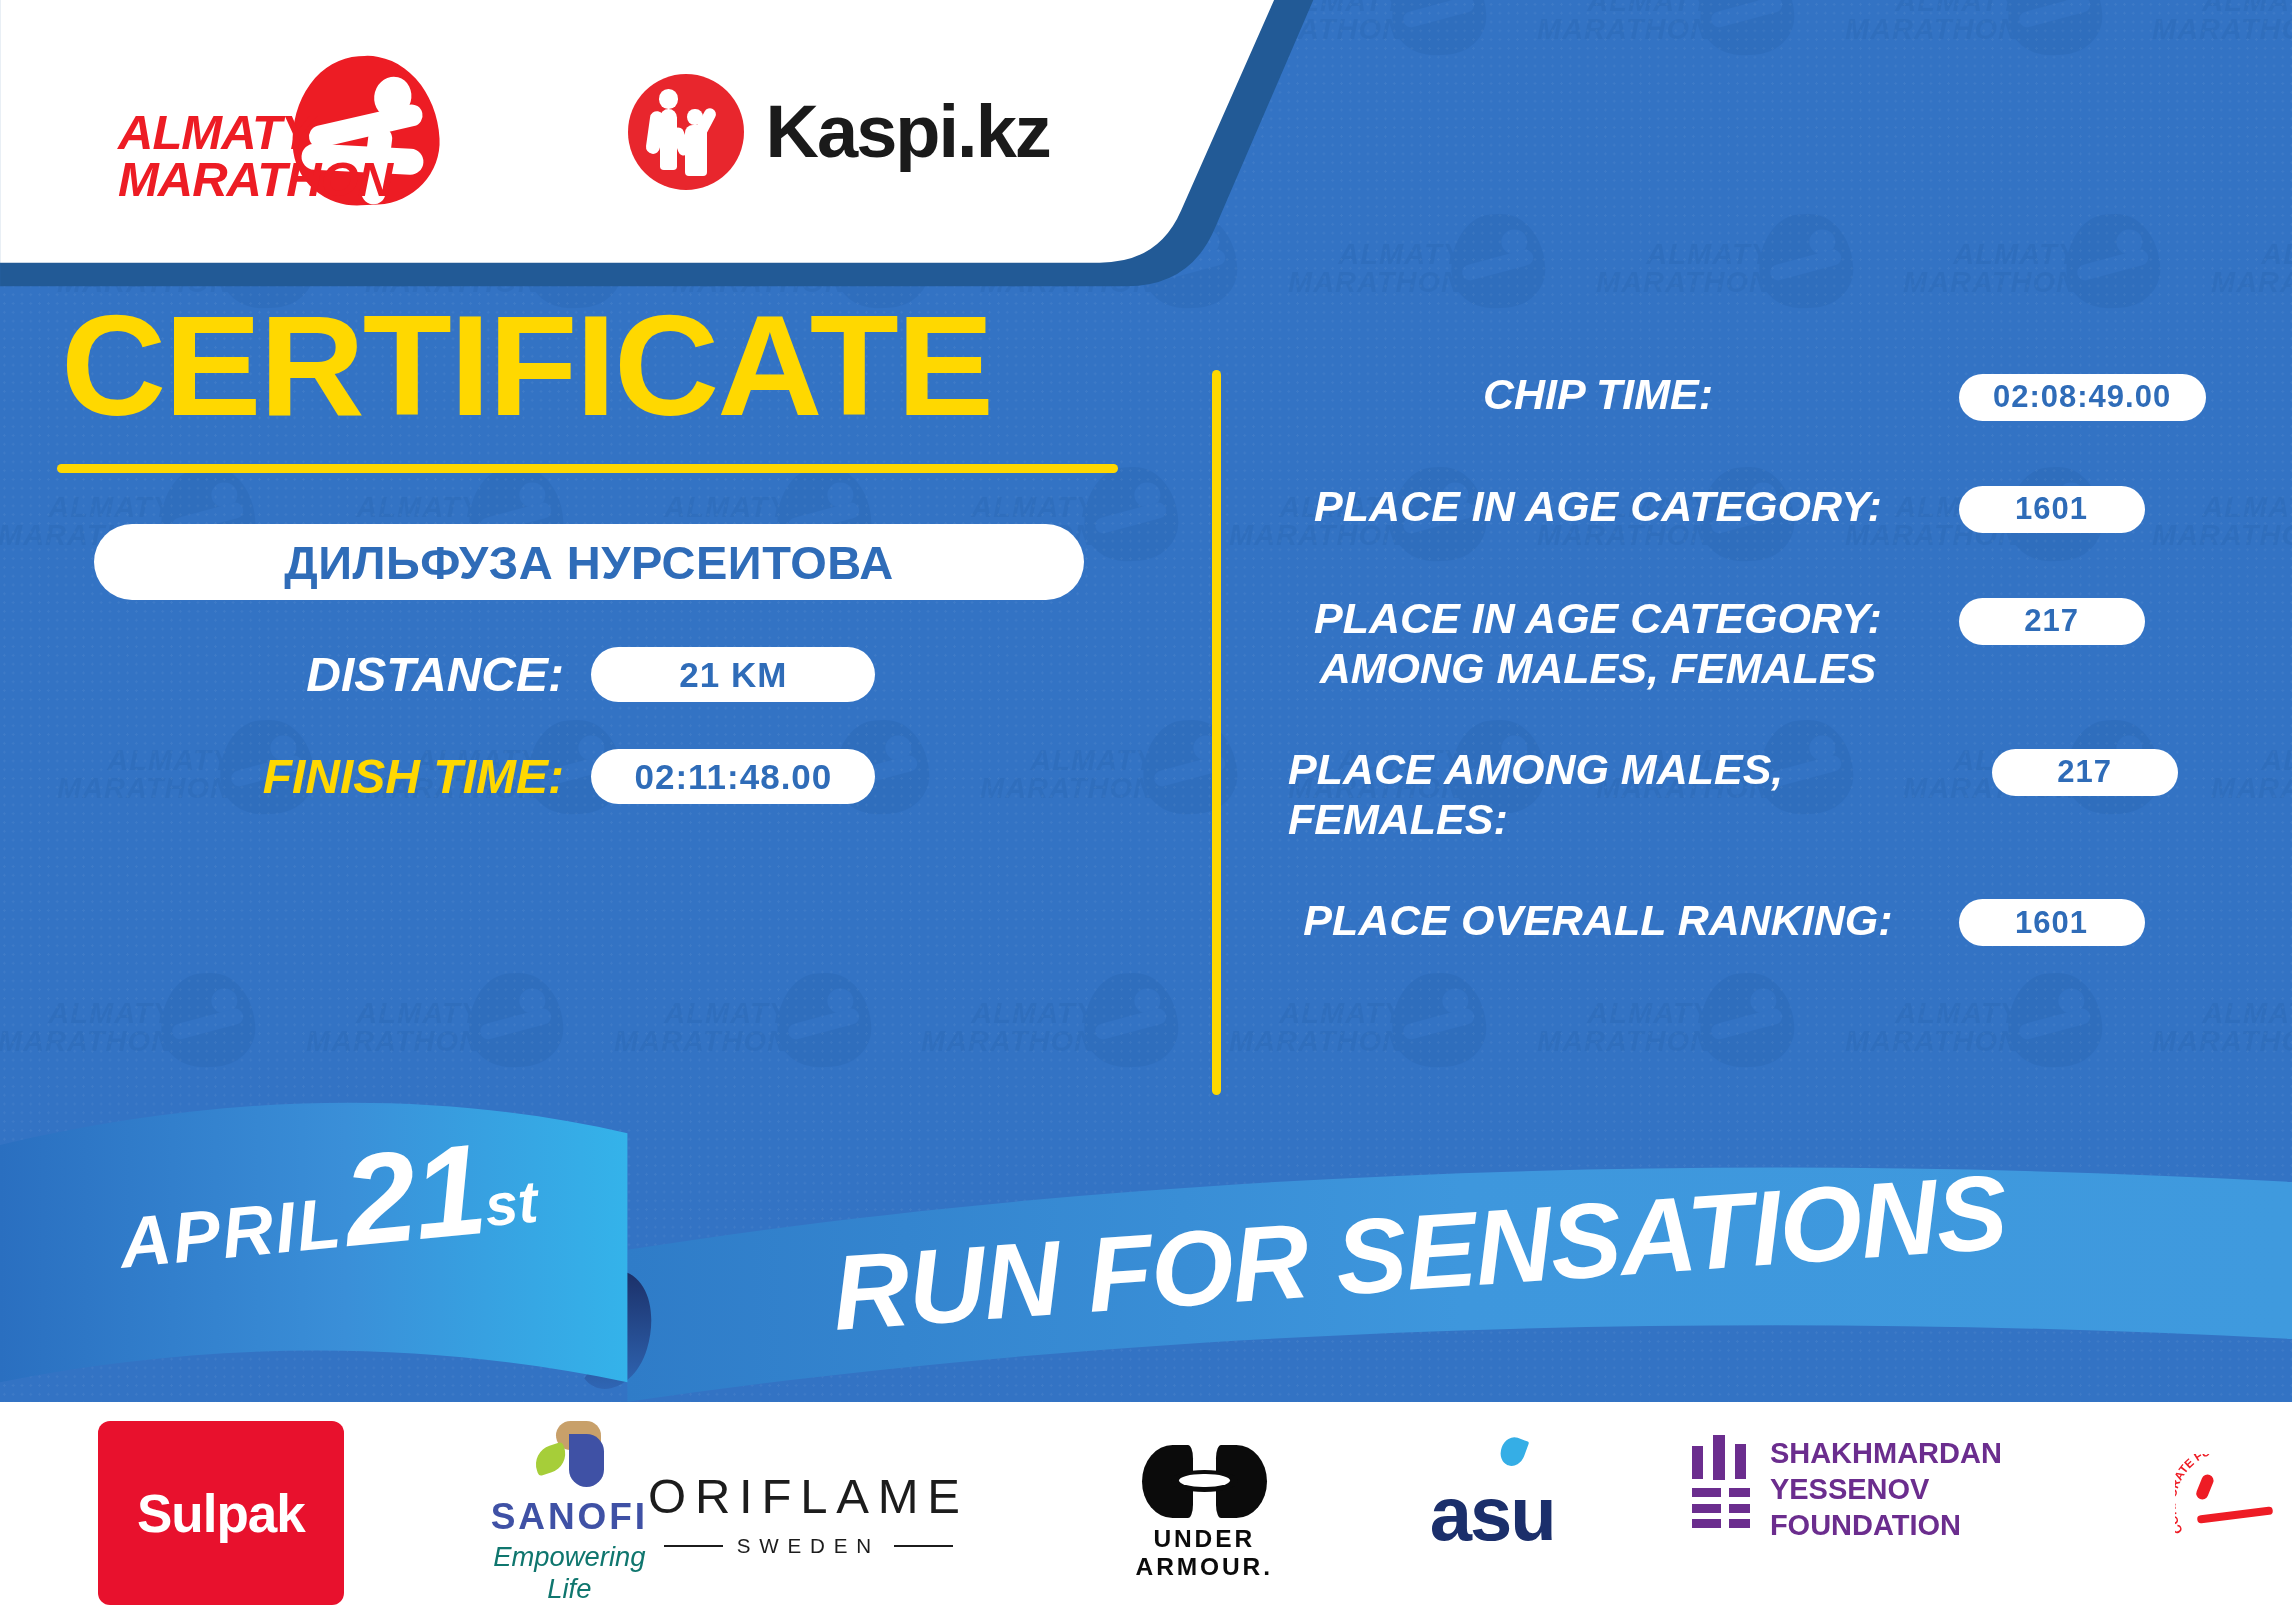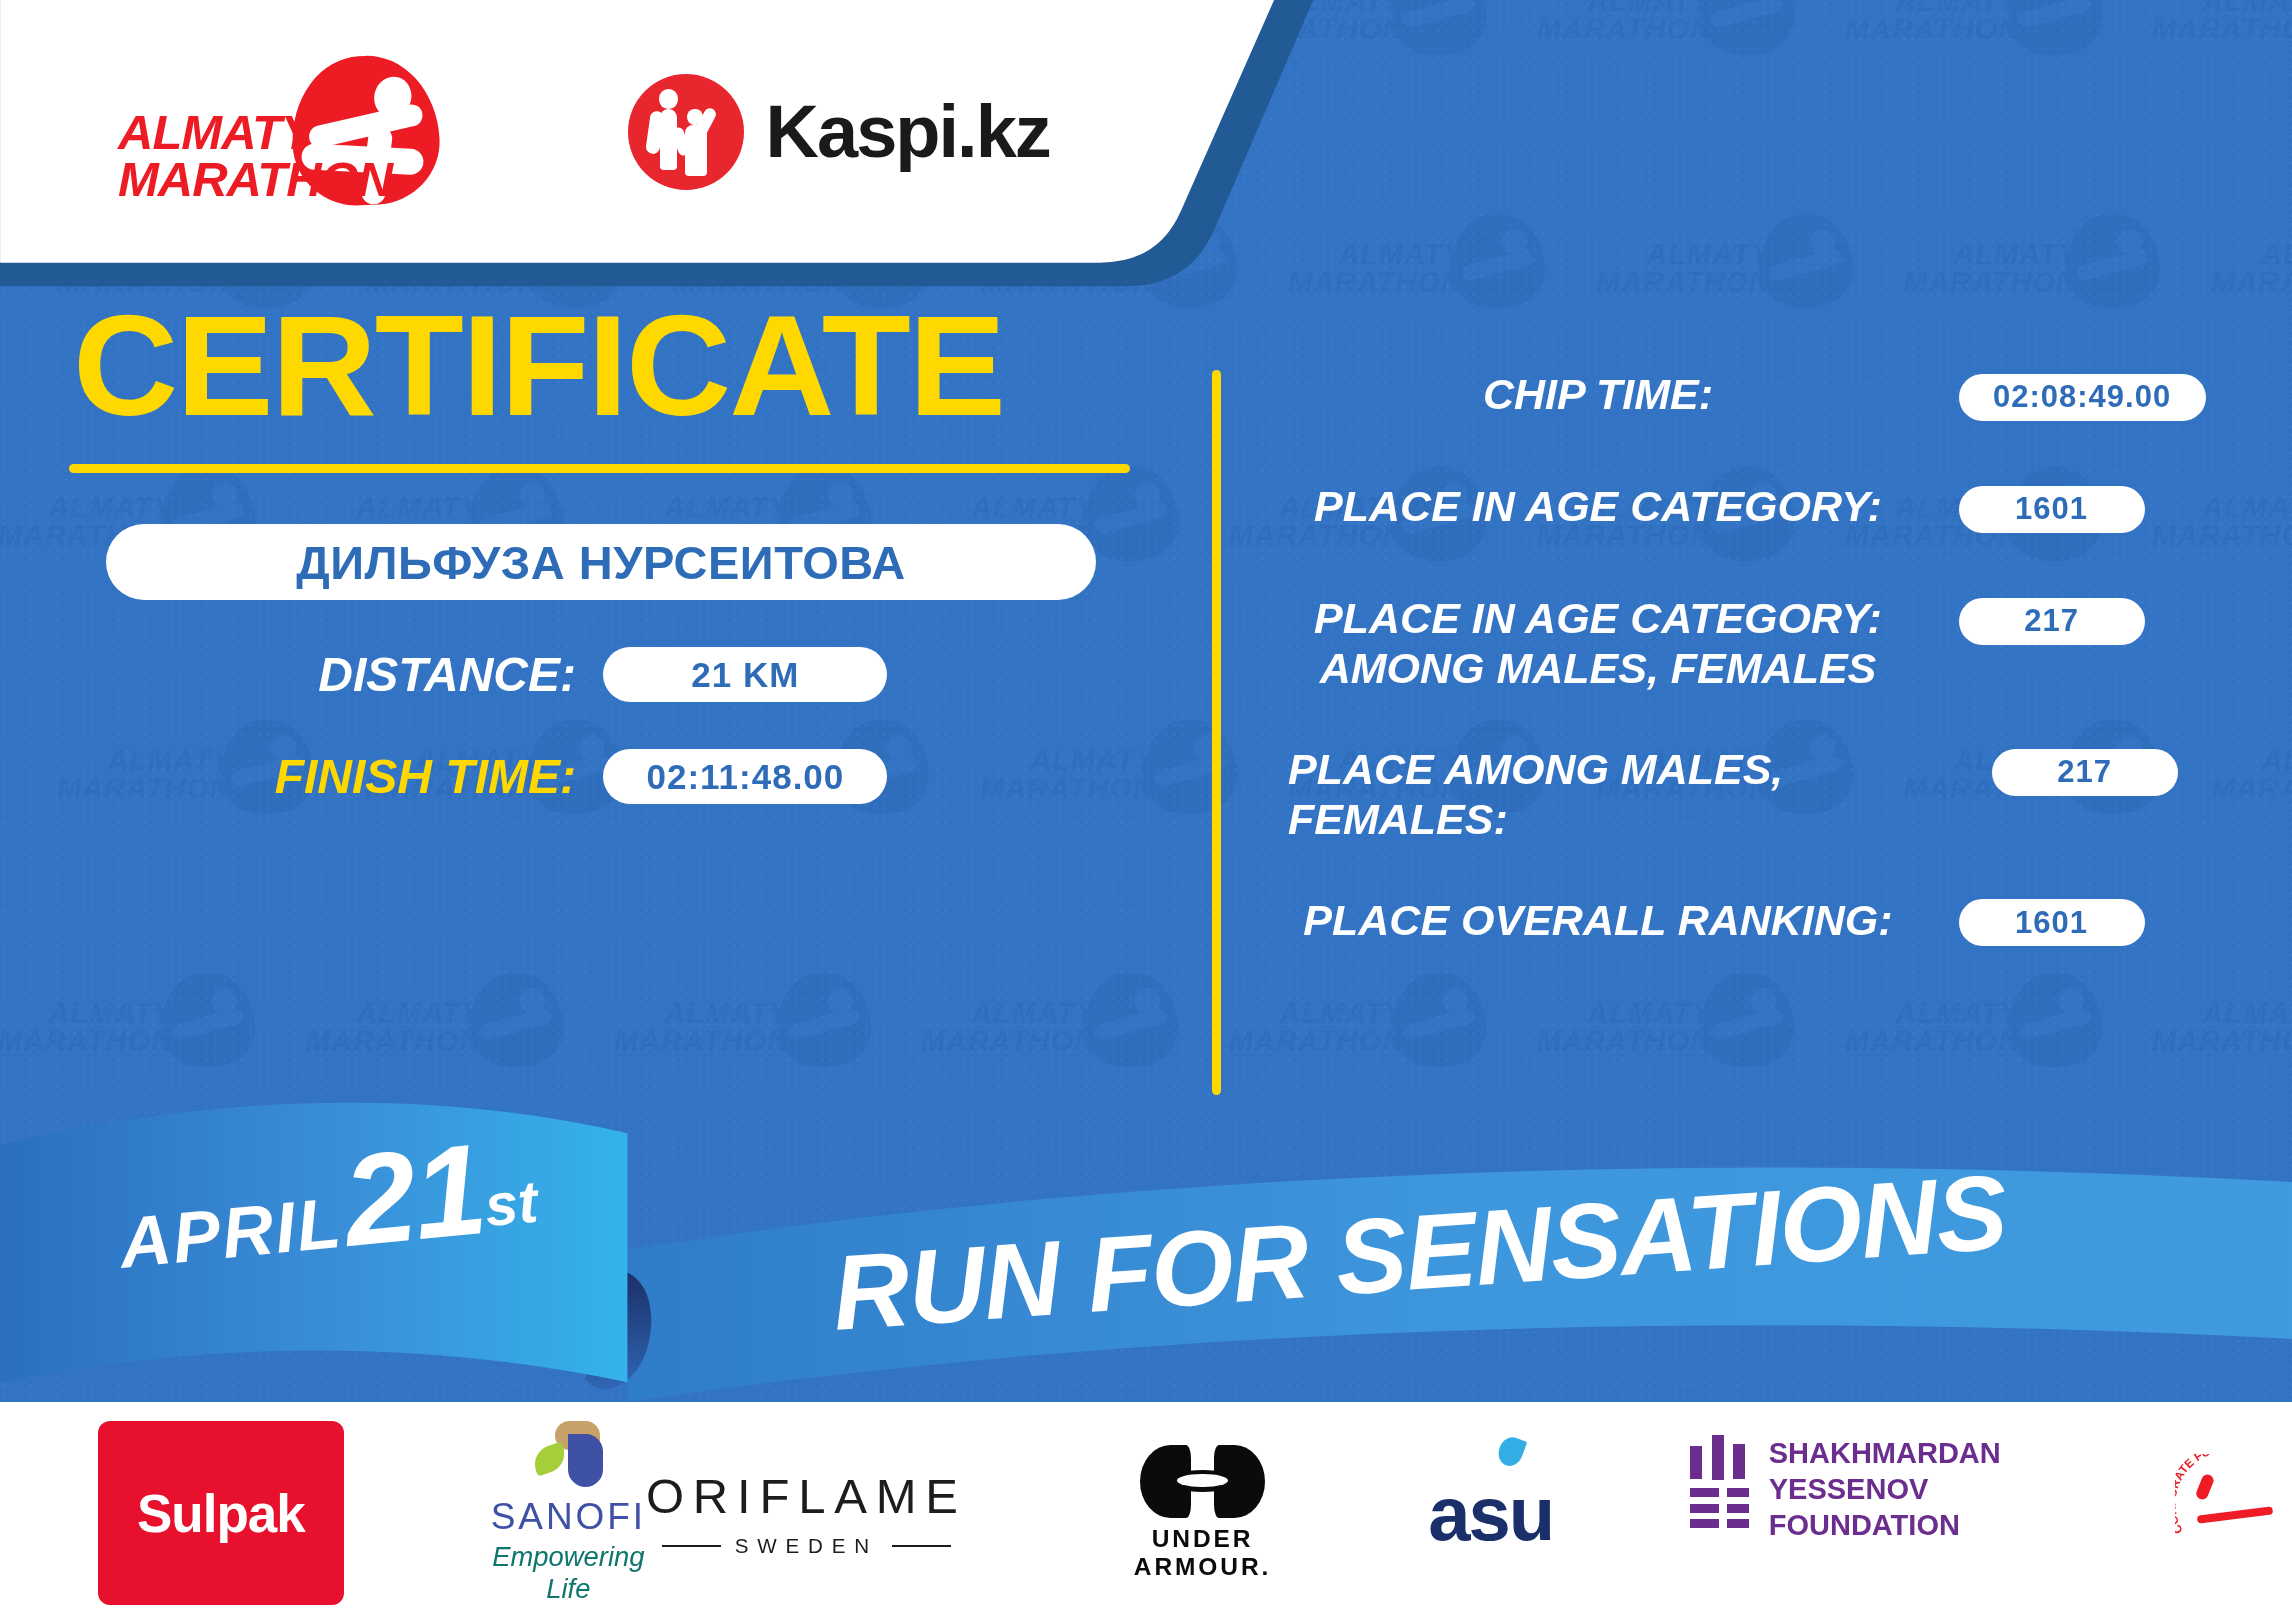--- a/index.html
+++ b/index.html
@@ -152,21 +152,21 @@
   .kaspi-mark .p2arm2{
     position:absolute; left:47px; top:53px; width:11.8px; height:29px;
     background:#fff; border-radius:6.9px; transform:rotate(-20deg);
   }
   .kaspi-text{
     color:#1a1a1a; font-size:74px; font-weight:bold;
     letter-spacing:-2px; white-space:nowrap;
   }
 
   
-  .left-col{position:absolute; left:0; top:294px; width:1196px;padding-left:12px;}
+  .left-col{position:absolute; left:0; top:294px; width:1196px;}
   .cert-title{
     margin-left:61px;
     color:#ffd800;
     font-size:143px;
     font-weight:900;
     letter-spacing:-2px;
     line-height:1;
     white-space:nowrap;
     transform:scaleX(1.02);
     transform-origin:left center;
@@ -295,21 +295,21 @@
   }
   .sanofi-mark .blue{
     position:absolute; right:5.9px; top:13.7px; width:35px; height:53px;
     background:#3f51a5; border-radius:0 25.5px 25.5px 25.5px;
   }
   .sanofi-mark .green{
     position:absolute; left:5.9px; top:25.5px; width:33px; height:25.5px;
     background:#a6ce39; border-radius:19.6px 3.9px 19.6px 3.9px;
     transform:rotate(-18deg);
   }
-  .sp-sanofi .s-name{color:#3f51a5; font-size:37px; letter-spacing:2.9px; font-weight:400;}
+  .sp-sanofi .s-name{color:#3f51a5; font-size:37px; letter-spacing:2.9px; font-weight:700;}
   .sp-sanofi .s-tag{color:#0f766e; font-size:27.4px; font-style:italic; margin-top:3.9px;}
 
   .sp-oriflame{text-align:center;}
   .sp-oriflame .o-name{color:#1c1c1c; font-size:49px; letter-spacing:8.8px; font-weight:300;}
   .sp-oriflame .o-sub{
     display:flex; align-items:center; justify-content:center; gap:13.7px; margin-top:9.8px;
   }
   .sp-oriflame .o-sub i{display:block; width:59px; height:2px; background:#1c1c1c;}
   .sp-oriflame .o-sub span{color:#1c1c1c; font-size:20.6px; letter-spacing:8.8px;}
 

